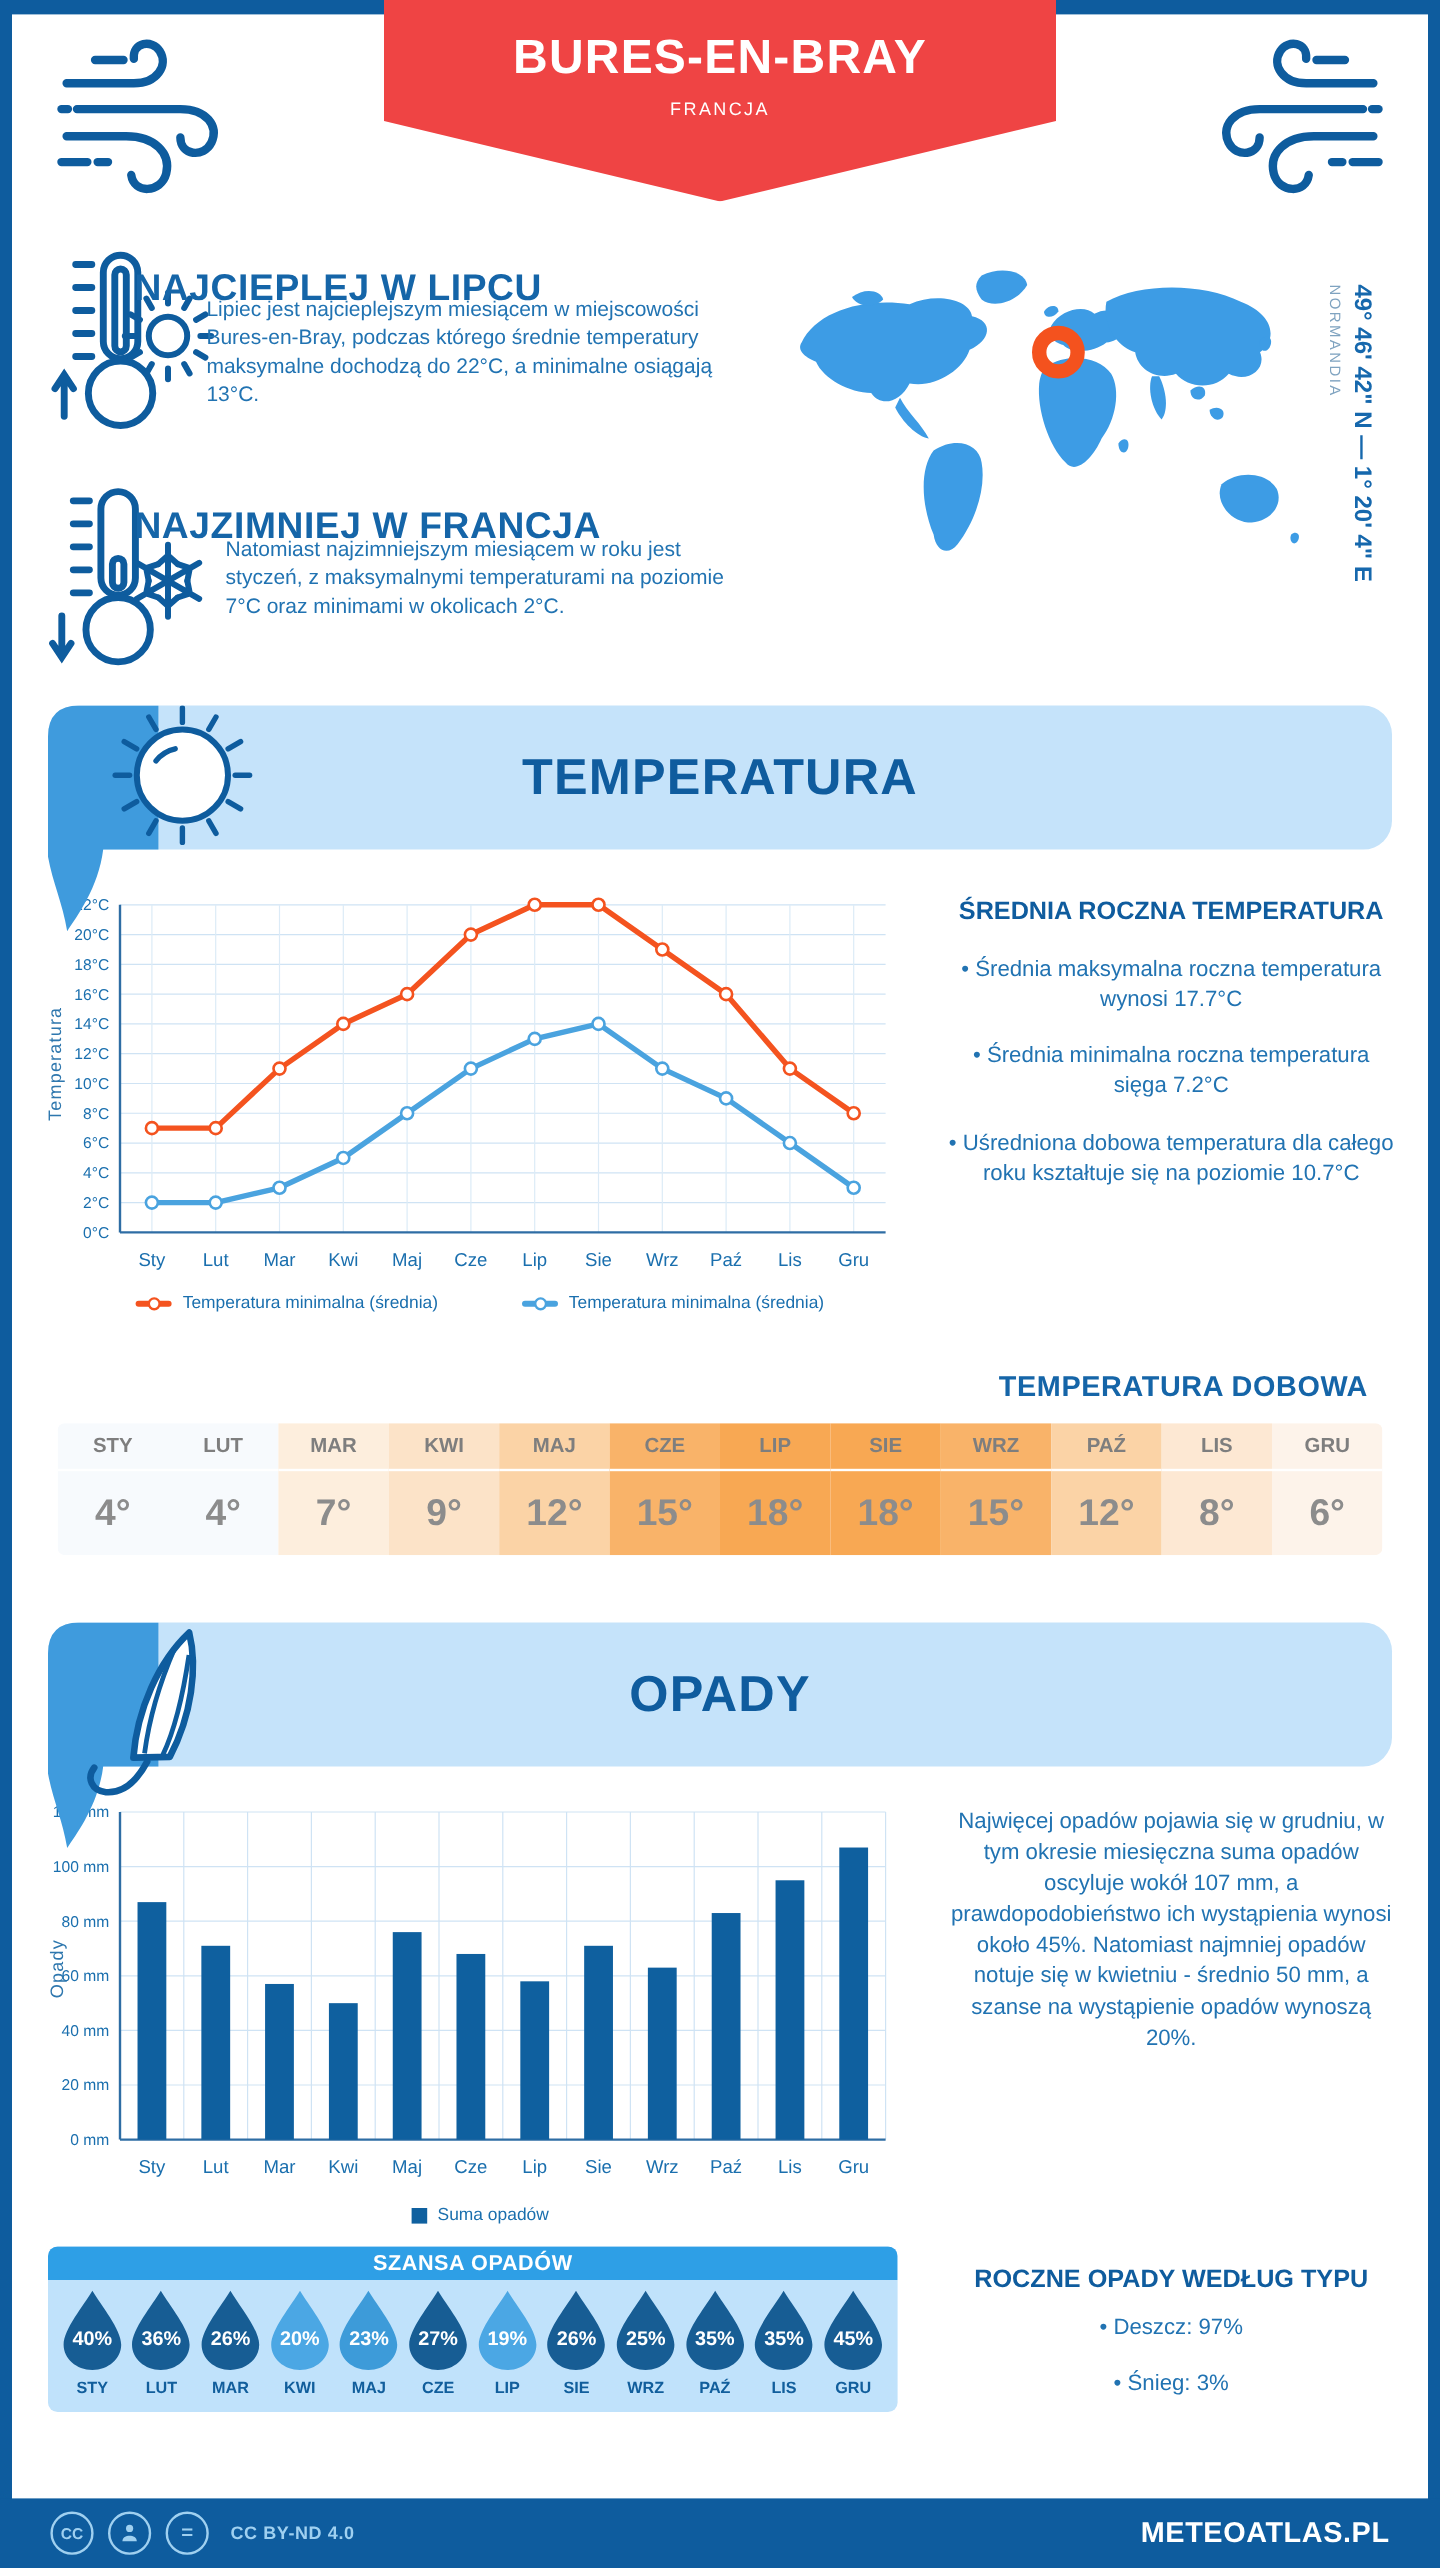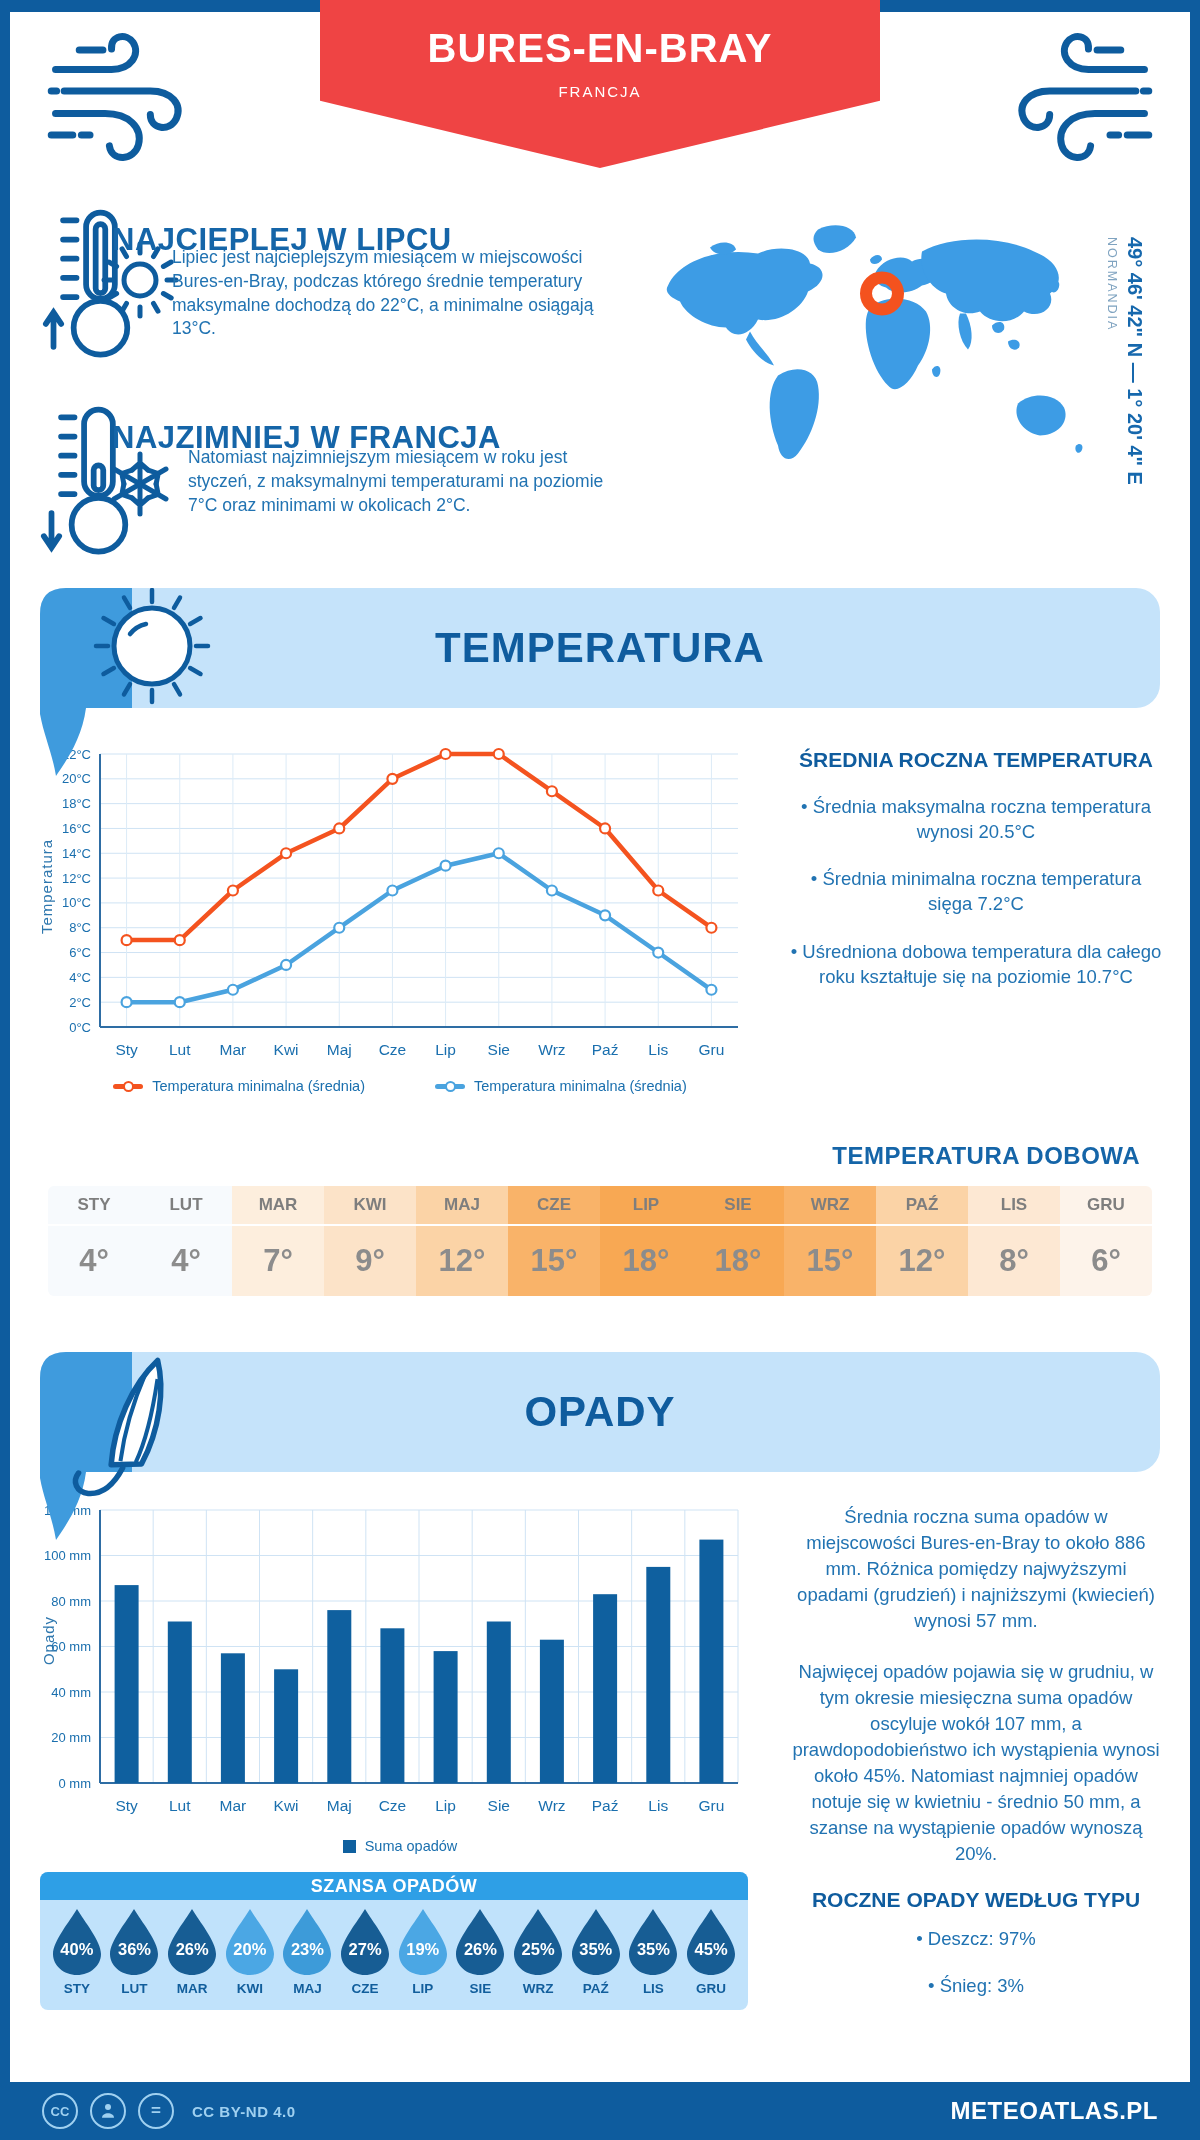--- a/index.html
+++ b/index.html
@@ -305,21 +305,21 @@
         <span class="lswatch" style="background: rgb(74, 163, 223); color: rgb(74, 163, 223);">
           <span class="ldot"></span>
         </span>
         <span>Temperatura minimalna (średnia)</span>
       </span>
     </div>
 
   <div class="panel" style="top:748px">
     <div class="panel-h">ŚREDNIA ROCZNA TEMPERATURA</div>
     <div>
-        <div class="bullet">• Średnia maksymalna roczna temperatura wynosi 20.5°C</div>
+        <div class="bullet">• Średnia maksymalna roczna temperatura wynosi 17.7°C</div>
         <div class="bullet">• Średnia minimalna roczna temperatura sięga 7.2°C</div>
         <div class="bullet">• Uśredniona dobowa temperatura dla całego roku kształtuje się na poziomie 10.7°C</div>
       </div>
   </div>
 
   <div class="daily-title" style="top:1142px">TEMPERATURA DOBOWA</div>
   <div class="twrap">
       <div class="tcol" style="background: rgb(247, 250, 253);">
         <div class="th">STY</div>
         <div class="td">4°</div>
@@ -440,21 +440,20 @@
   <div class="vlabel" style="left:-52px;top:1632px">Opady</div>
   <div class="legend" style="top:1838px">
       <span class="litem">
         <span class="bsw" style="background: rgb(15, 96, 159);"></span>
         <span>Suma opadów</span>
       </span>
     </div>
 
   <div class="panel" style="top:1504px">
     <div>
-        <div class="rp-p">Średnia roczna suma opadów w miejscowości Bures-en-Bray to około 886 mm. Różnica pomiędzy najwyższymi opadami (grudzień) i najniższymi (kwiecień) wynosi 57 mm.</div>
         <div class="rp-p">Najwięcej opadów pojawia się w grudniu, w tym okresie miesięczna suma opadów oscyluje wokół 107 mm, a prawdopodobieństwo ich wystąpienia wynosi około 45%. Natomiast najmniej opadów notuje się w kwietniu - średnio 50 mm, a szanse na wystąpienie opadów wynoszą 20%.</div>
       </div>
   </div>
   <div class="panel" style="top:1888px">
     <div class="panel-h" style="margin-bottom:14px">ROCZNE OPADY WEDŁUG TYPU</div>
     <div>
         <div class="bullet">• Deszcz: 97%</div>
         <div class="bullet">• Śnieg: 3%</div>
       </div>
   </div>

